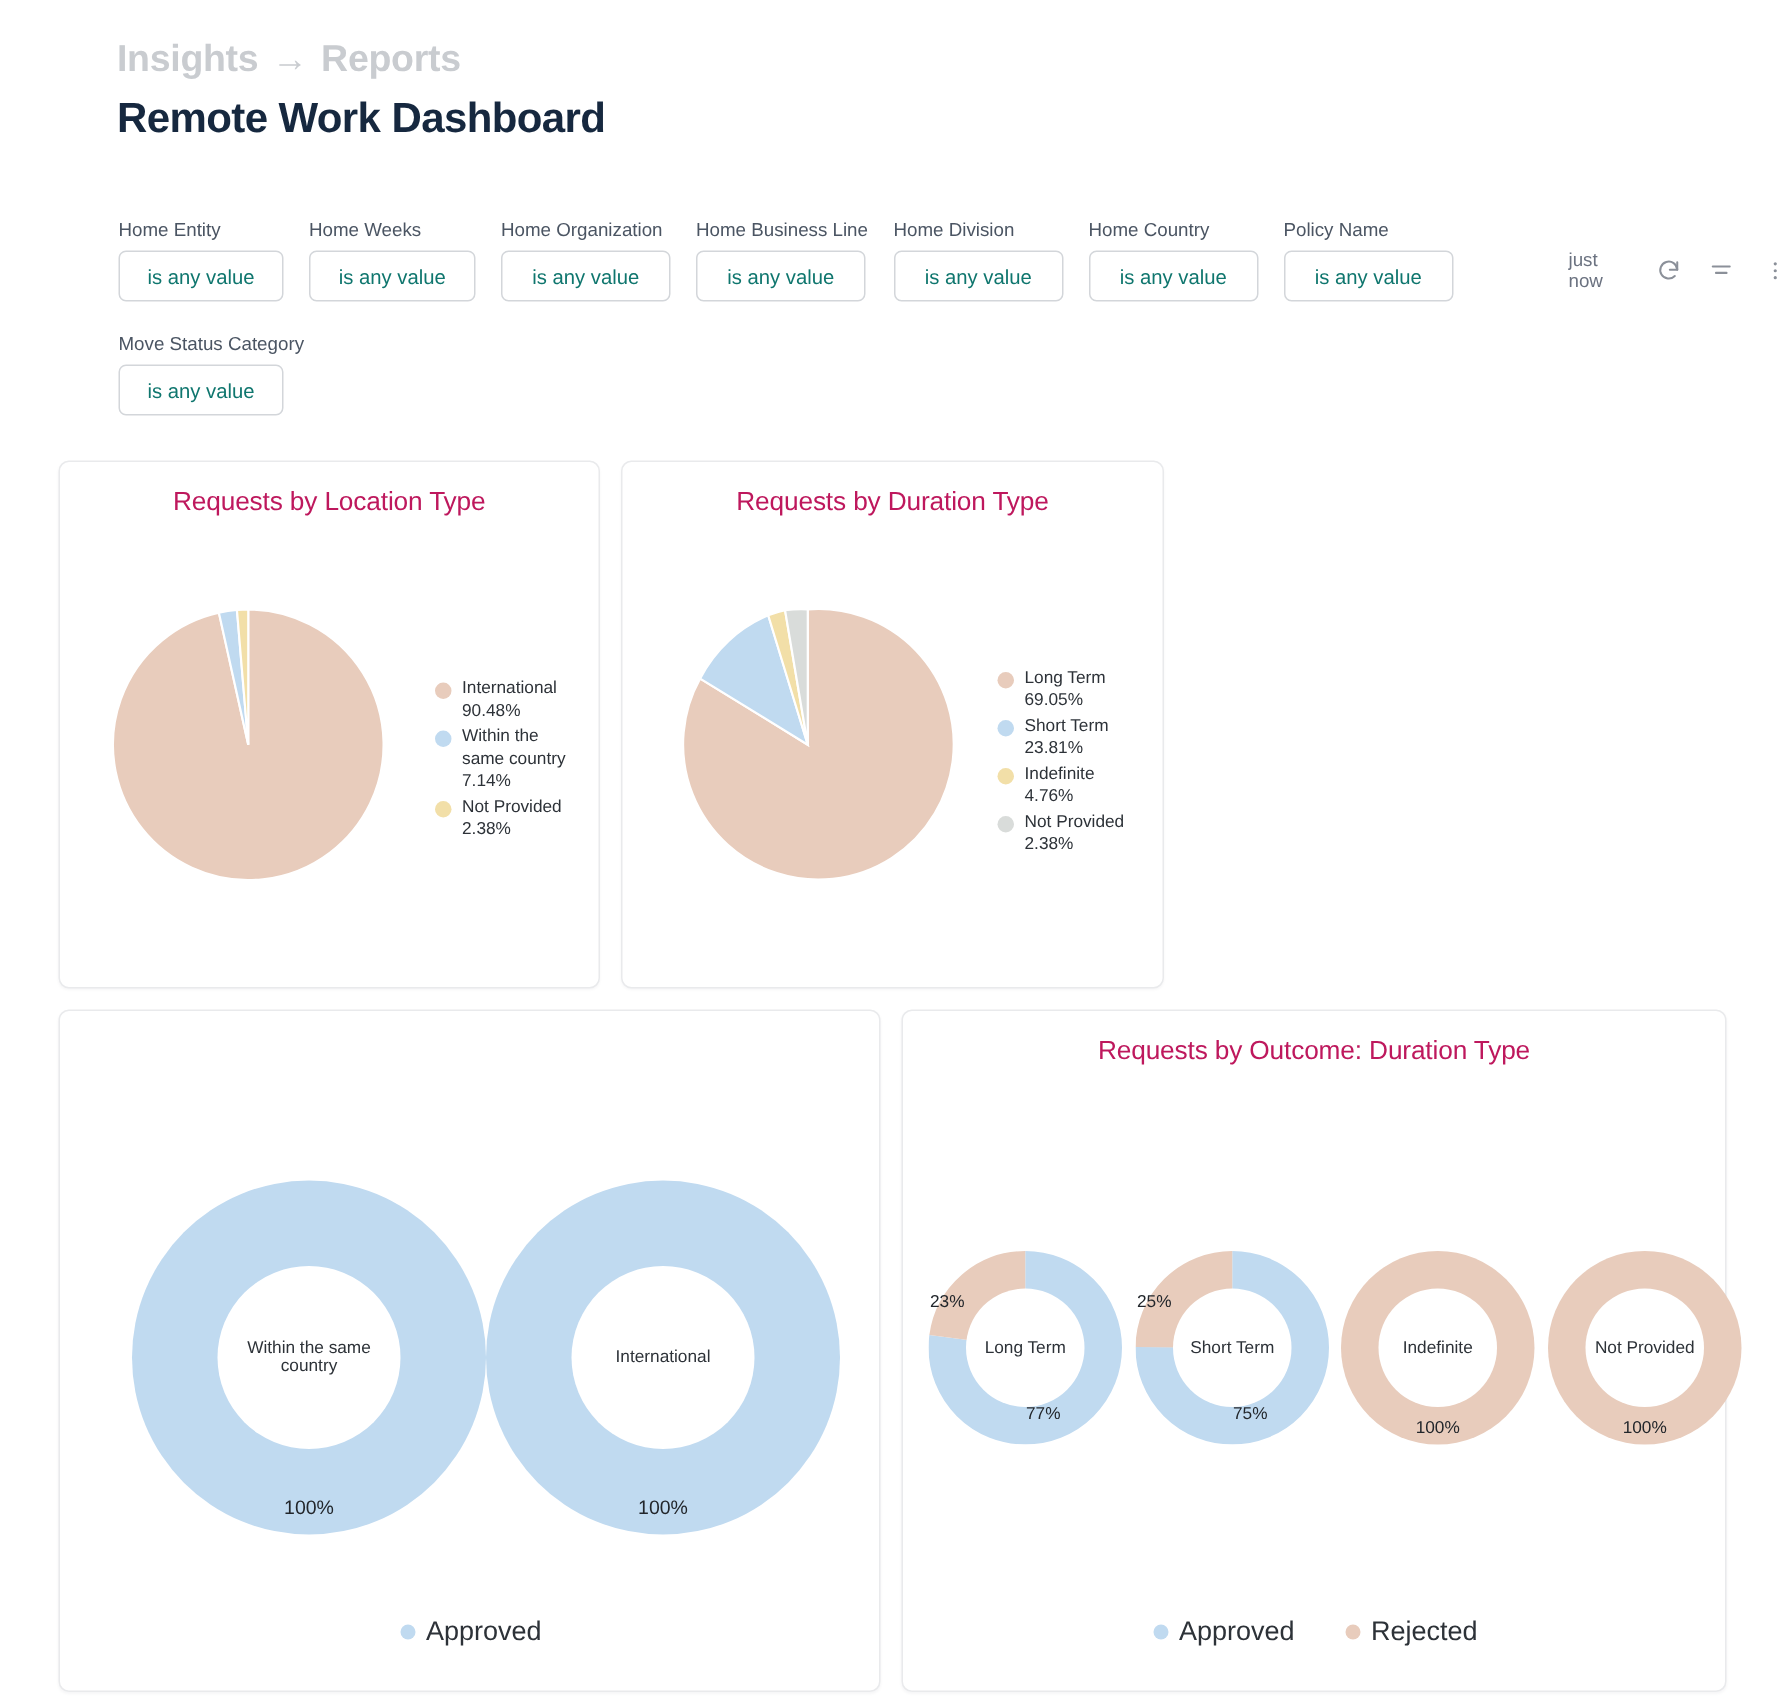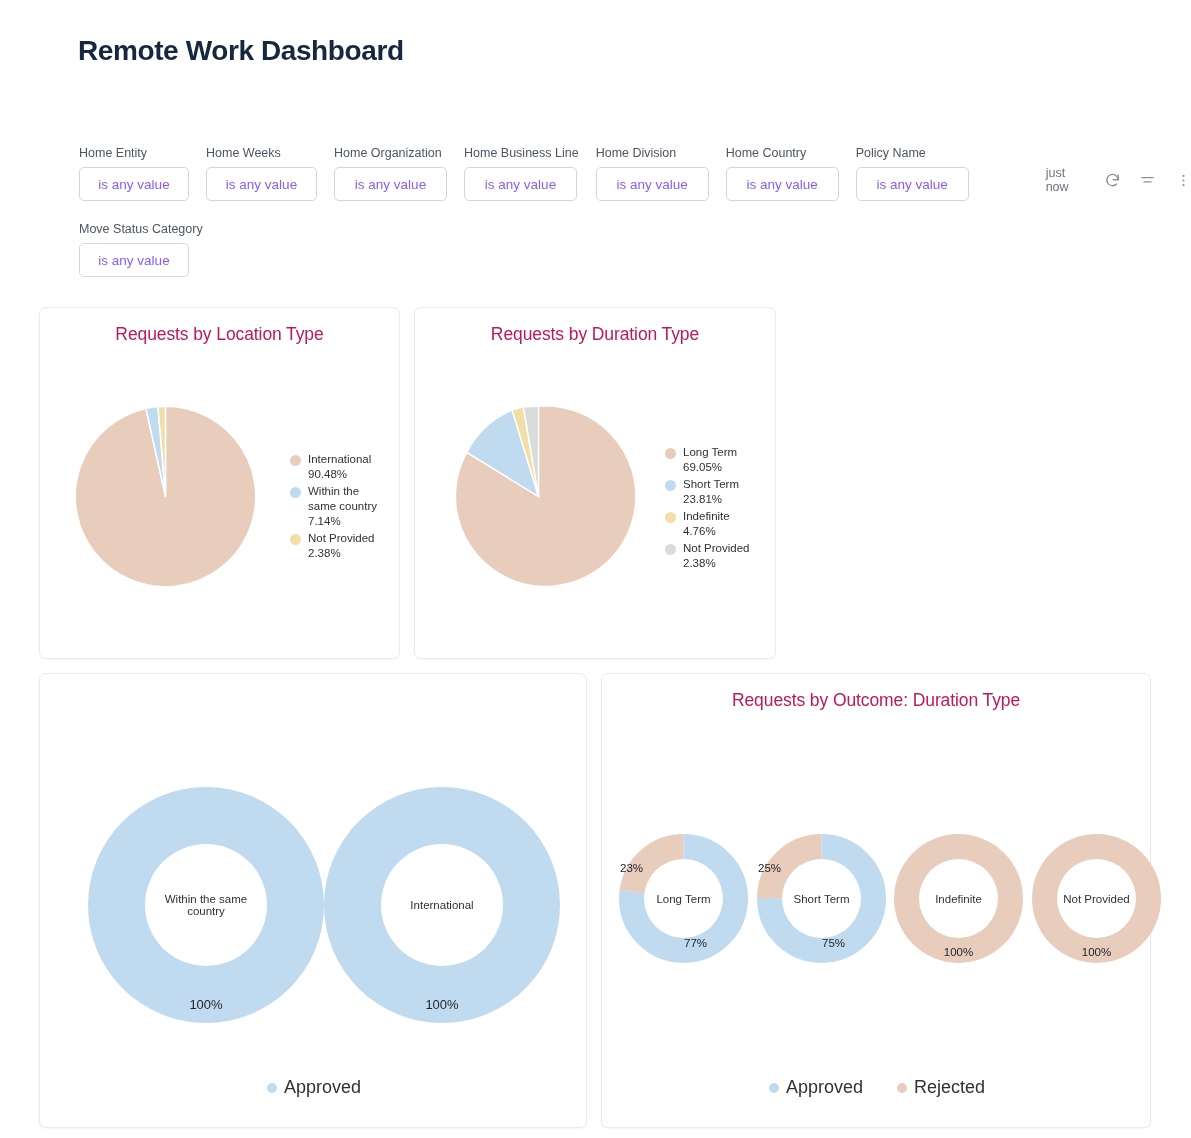--- a/index.html
+++ b/index.html
@@ -30,21 +30,21 @@
   .filter-row { display: flex; align-items: flex-end; gap: 0; margin-left: 40px; }
   .filter {
     margin-right: 17px;
   }
   .filter-label {
     font-size: 12.5px; color: #4b5563; margin-bottom: 7px; white-space: nowrap;
   }
   .filter-box {
     border: 1px solid #d3d6da; border-radius: 5px;
     height: 34px; display: flex; align-items: center; justify-content: center;
-    font-size: 13.5px; color: #8b5cf6; background: #fff;
+    font-size: 13.5px; color: #0f766e; background: #fff;
     padding: 0 14px; box-sizing: border-box; white-space: nowrap;
   }
   .f-w1 { width: 110px; }
   .f-w2 { width: 111px; }
   .f-w3 { width: 113px; }
   .f-w4 { width: 113px; }
   .f-w5 { width: 113px; }
   .f-w6 { width: 113px; }
   .f-w7 { width: 113px; }
 
@@ -116,20 +116,25 @@
   .cl-item { display: flex; align-items: center; gap: 7px; }
   .cl-dot { width: 10px; height: 10px; border-radius: 50%; }
   .cl-text { font-size: 18px; color: #2d3238; }
 </style>
 </head>
 <body>
 
 <div class="page">
 
   <div class="header">
+    <div class="breadcrumb">
+      <span>Insights</span>
+      <span class="arrow">→</span>
+      <span>Reports</span>
+    </div>
     <div class="page-title">Remote Work Dashboard</div>
   </div>
 
   <div class="filters">
     <div class="filter-row">
       <div class="filter">
         <div class="filter-label">Home Entity</div>
         <div class="filter-box f-w1">is any value</div>
       </div>
       <div class="filter">

